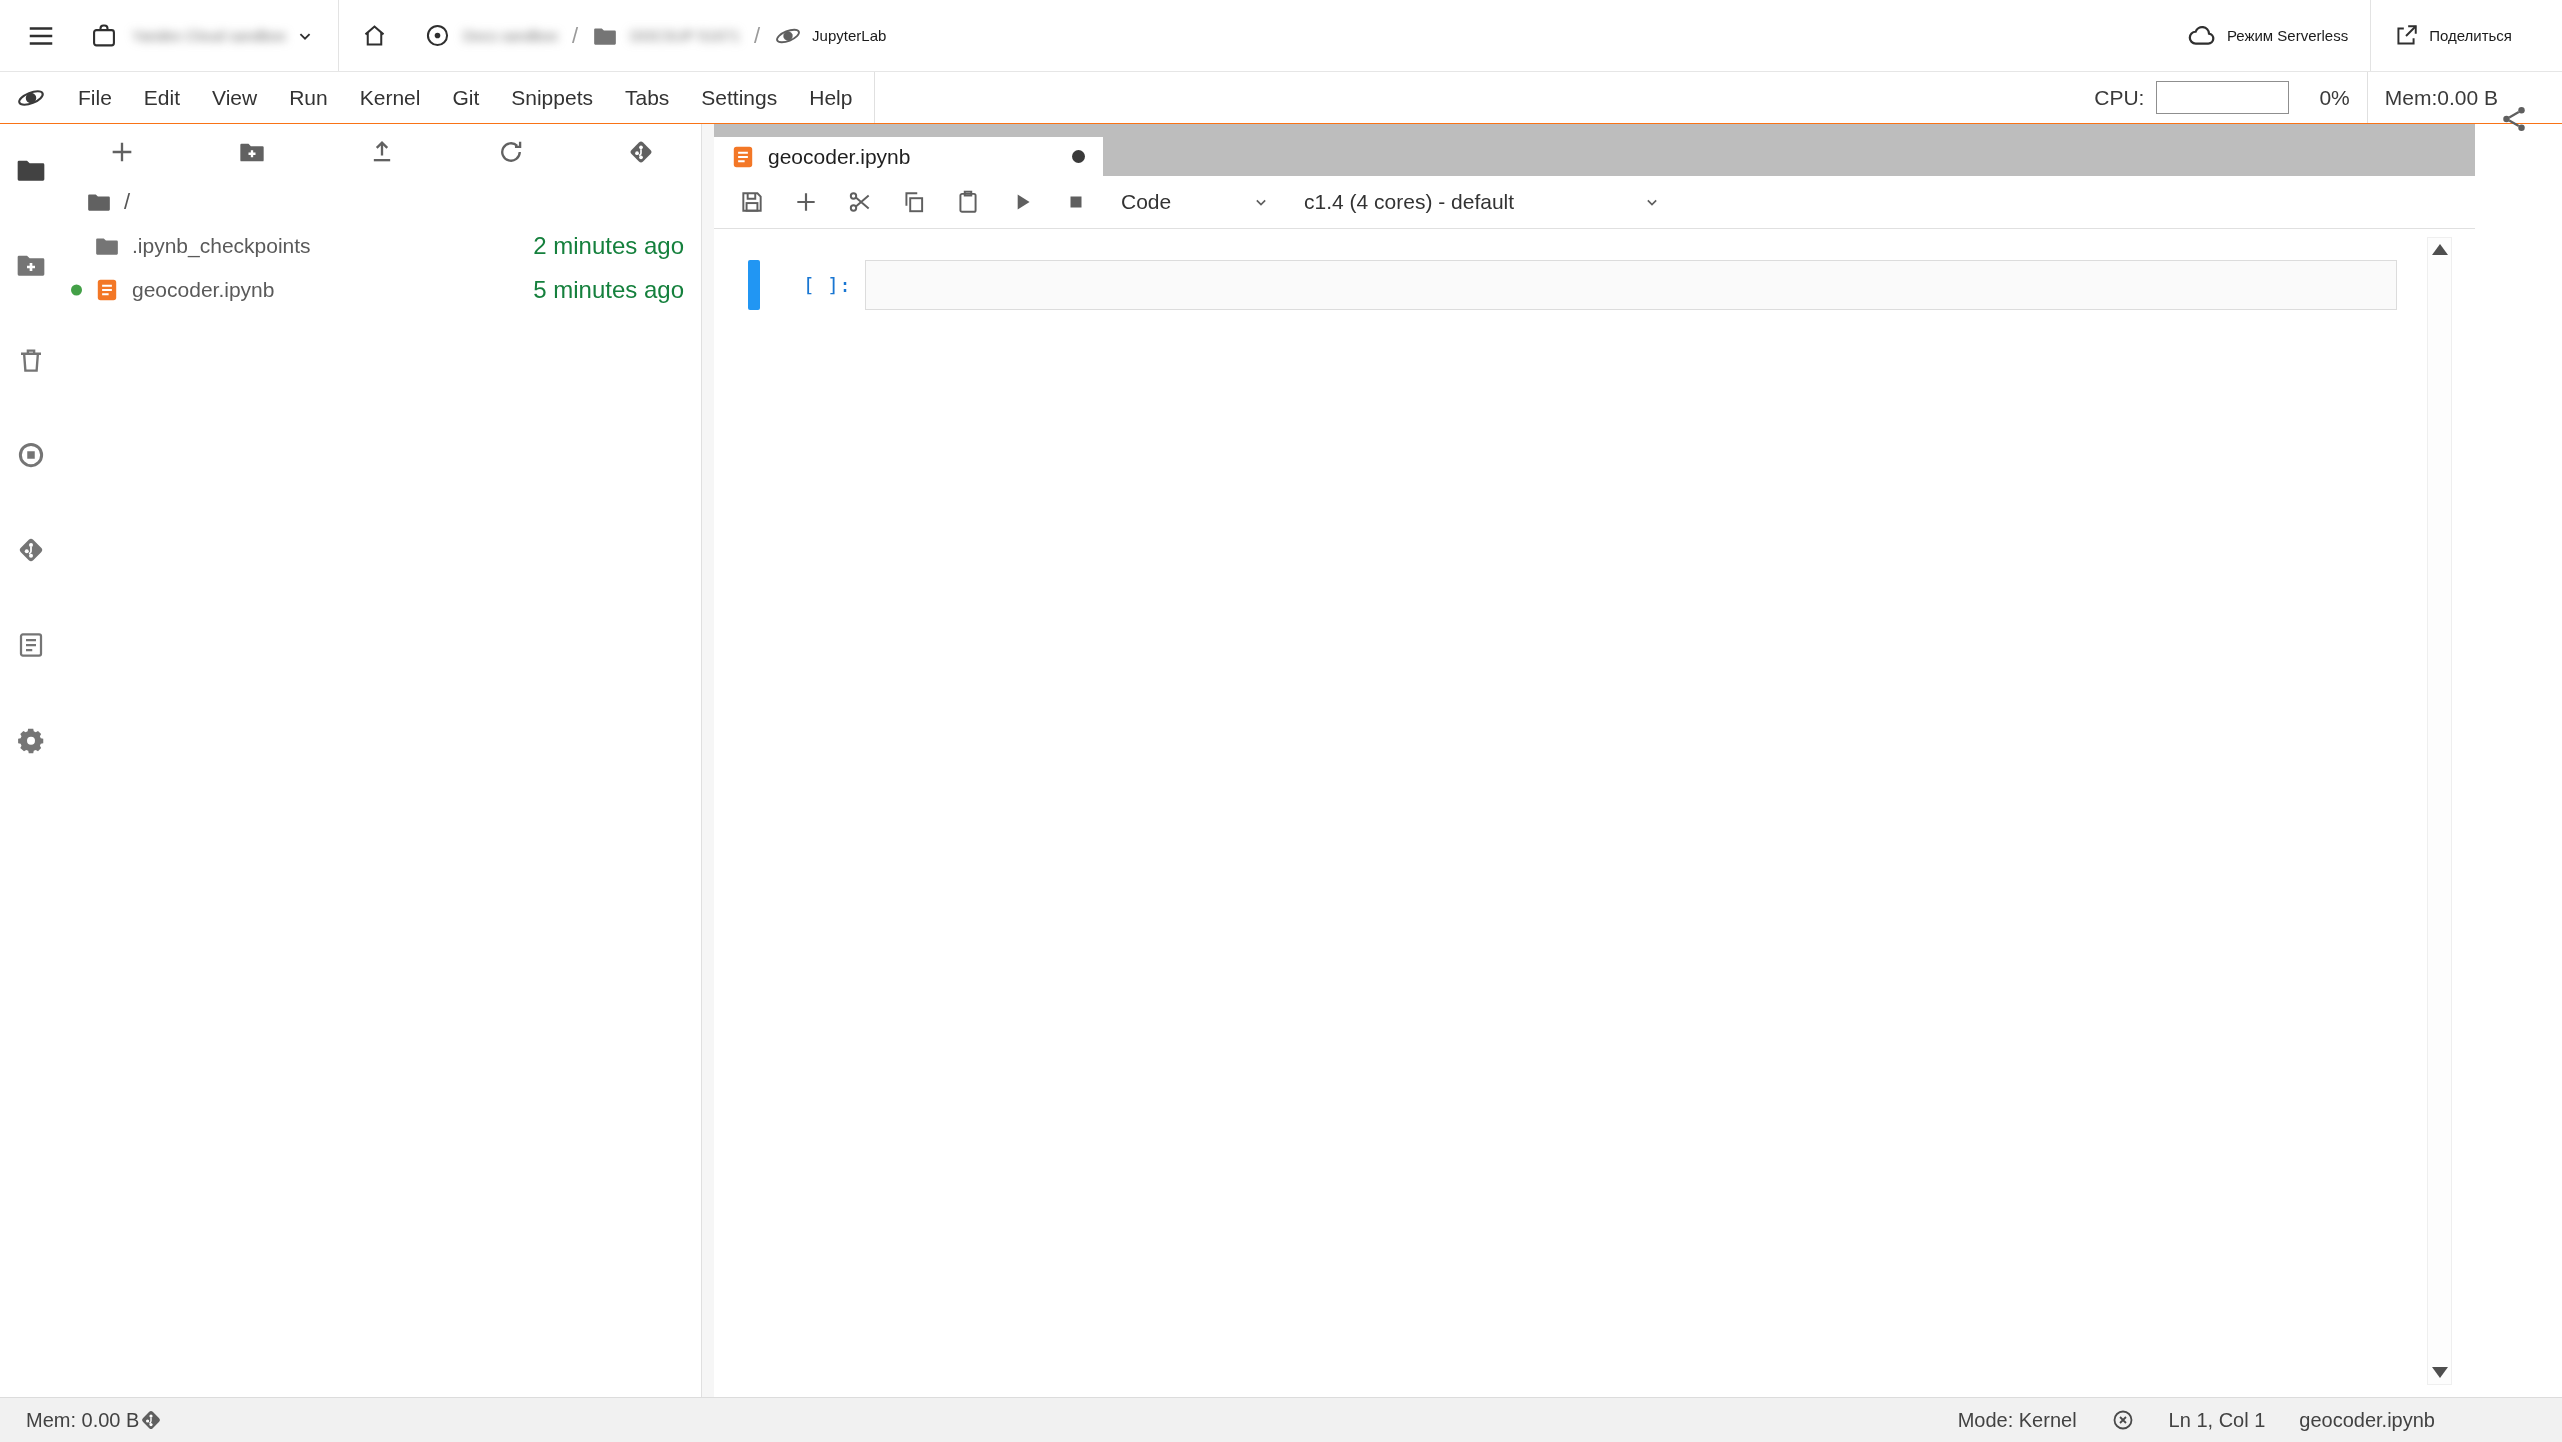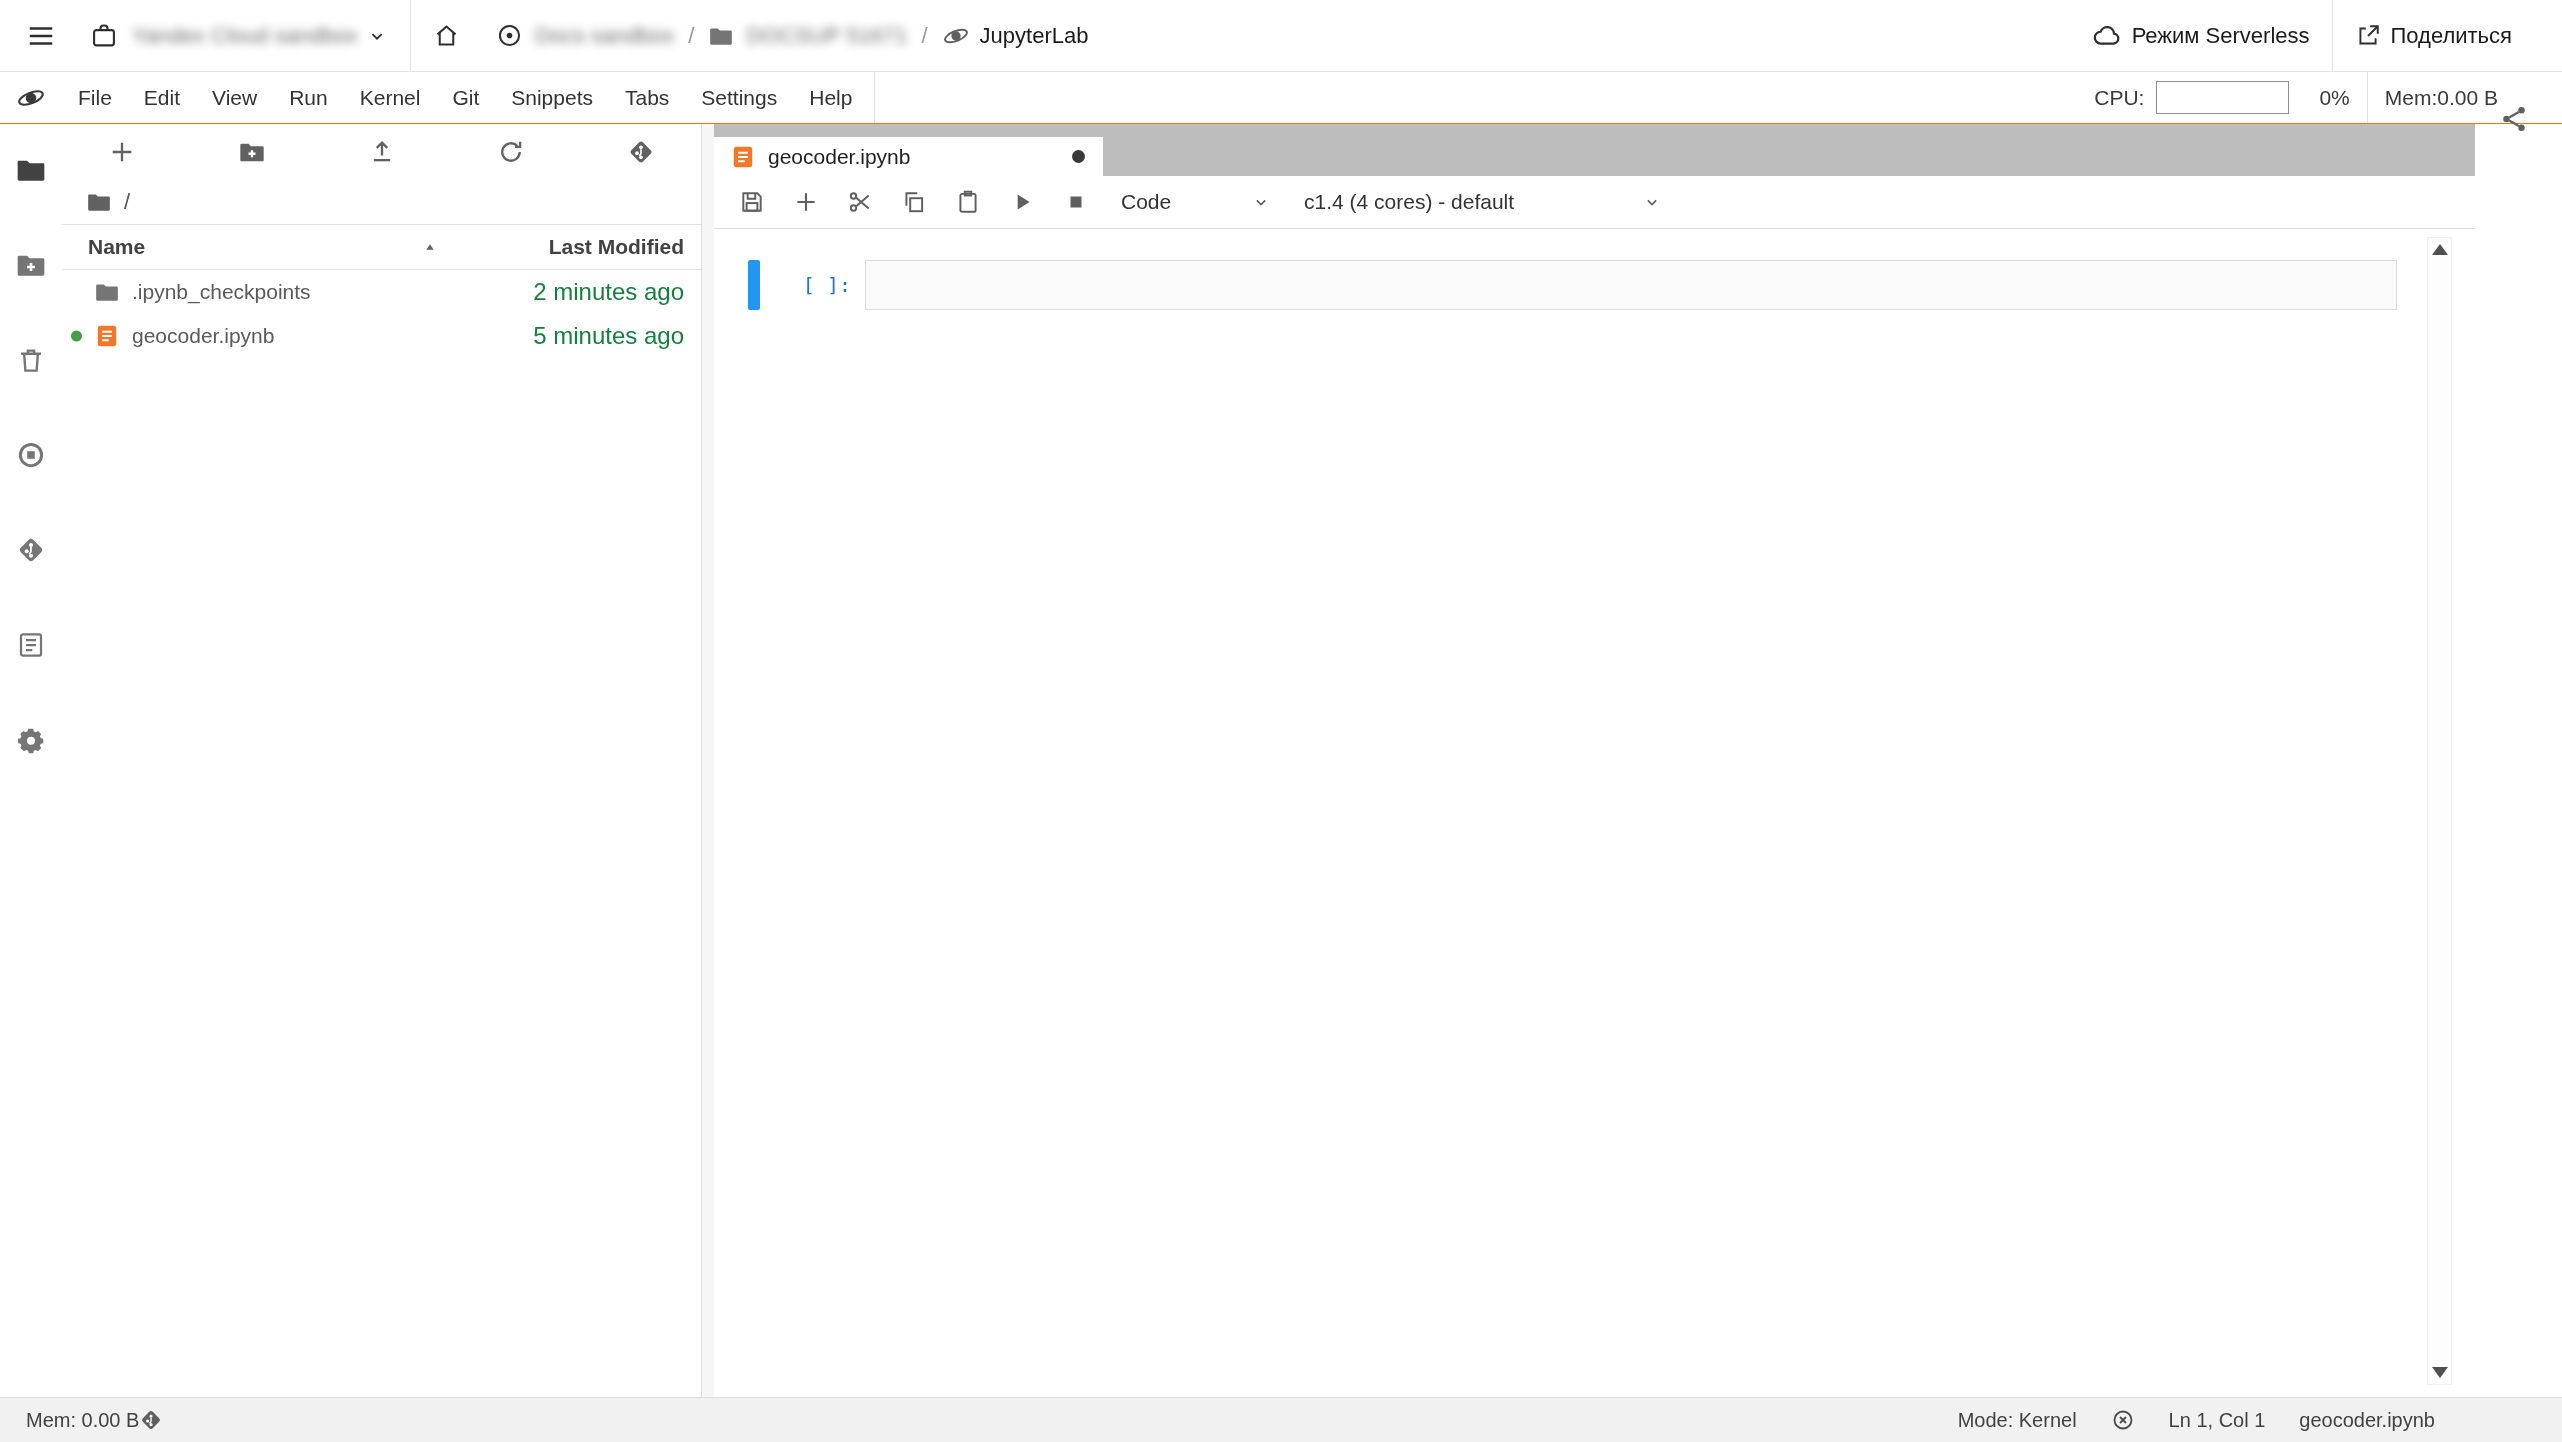--- a/index.html
+++ b/index.html
@@ -5,21 +5,21 @@
   *{margin:0;padding:0;box-sizing:border-box}
   html,body{width:2562px;height:1442px}
   body{font-family:"Liberation Sans",sans-serif;color:#212121;background:#fff;overflow:hidden}
   .app{width:2562px;height:1442px;display:flex;flex-direction:column;position:relative;background:#fff}
   svg{display:block}
   .spacer{flex:1}
 
   
   .topbar{flex:0 0 72px;height:72px;display:flex;align-items:center;border-bottom:1px solid #e6e6e6;padding:0 50px 0 26px;background:#fff}
   .tb-btn{display:flex;align-items:center;justify-content:center;color:#2f2f2f;cursor:pointer}
-  .tb-text{font-size:22px;color:#1b1b1b;white-space:nowrap}
+  .tb-text{font-size:15px;color:#1b1b1b;white-space:nowrap}
   .blurred{filter:blur(5px);color:#6e6e6e;user-select:none}
   .tb-sep{color:#9a9a9a;font-size:22px;margin:0 14px}
   .tb-divider{width:1px;align-self:stretch;background:#e3e3e3;margin:0 22px}
   .ml8{margin-left:8px}.ml10{margin-left:10px}.ml12{margin-left:12px}.ml14{margin-left:14px}.ml34{margin-left:34px}.ml36{margin-left:36px}
 
   
   .menubar{flex:0 0 52px;height:52px;display:flex;align-items:center;border-bottom:1px solid #f97316;background:#fff}
   .mb-logo{width:62px;flex:0 0 62px;display:flex;justify-content:center;color:#3a3a3a}
   .mb-item{font-size:21px;color:#333;padding:0 16px;height:100%;display:flex;align-items:center;cursor:pointer}
   .mb-divider{width:1px;align-self:stretch;background:#e0e0e0;margin-left:6px}
@@ -270,31 +270,20 @@
 
       <div class="fb-crumbs">
         <span class="fb-tbtn">
           <svg width="26" height="26" viewBox="0 0 24 24" fill="currentColor">
               <path d="M3 5h6l2 2h10a1 1 0 0 1 1 1v11a1 1 0 0 1-1 1H3a1 1 0 0 1-1-1V6a1 1 0 0 1 1-1z"></path>
             </svg>
         </span>
         <span class="sep">/</span>
       </div>
 
-      <div class="fb-head">
-        <span class="name-col">
-          <span>Name</span>
-          <svg width="16" height="16" viewBox="0 0 24 24" fill="#616161">
-              <path d="M12 8l5.5 8h-11z"></path>
-            </svg>
-        </span>
-        <span class="mod-col">
-          <span>Last Modified</span>
-        </span>
-      </div>
 
       <div class="fb-row">
         <span class="row-icon">
           <svg width="26" height="26" viewBox="0 0 24 24" fill="#757575">
               <path d="M3 5h6l2 2h10a1 1 0 0 1 1 1v11a1 1 0 0 1-1 1H3a1 1 0 0 1-1-1V6a1 1 0 0 1 1-1z"></path>
             </svg>
         </span>
         <span class="row-name">.ipynb_checkpoints</span>
         <span class="row-mod">2 minutes ago</span>
       </div>

